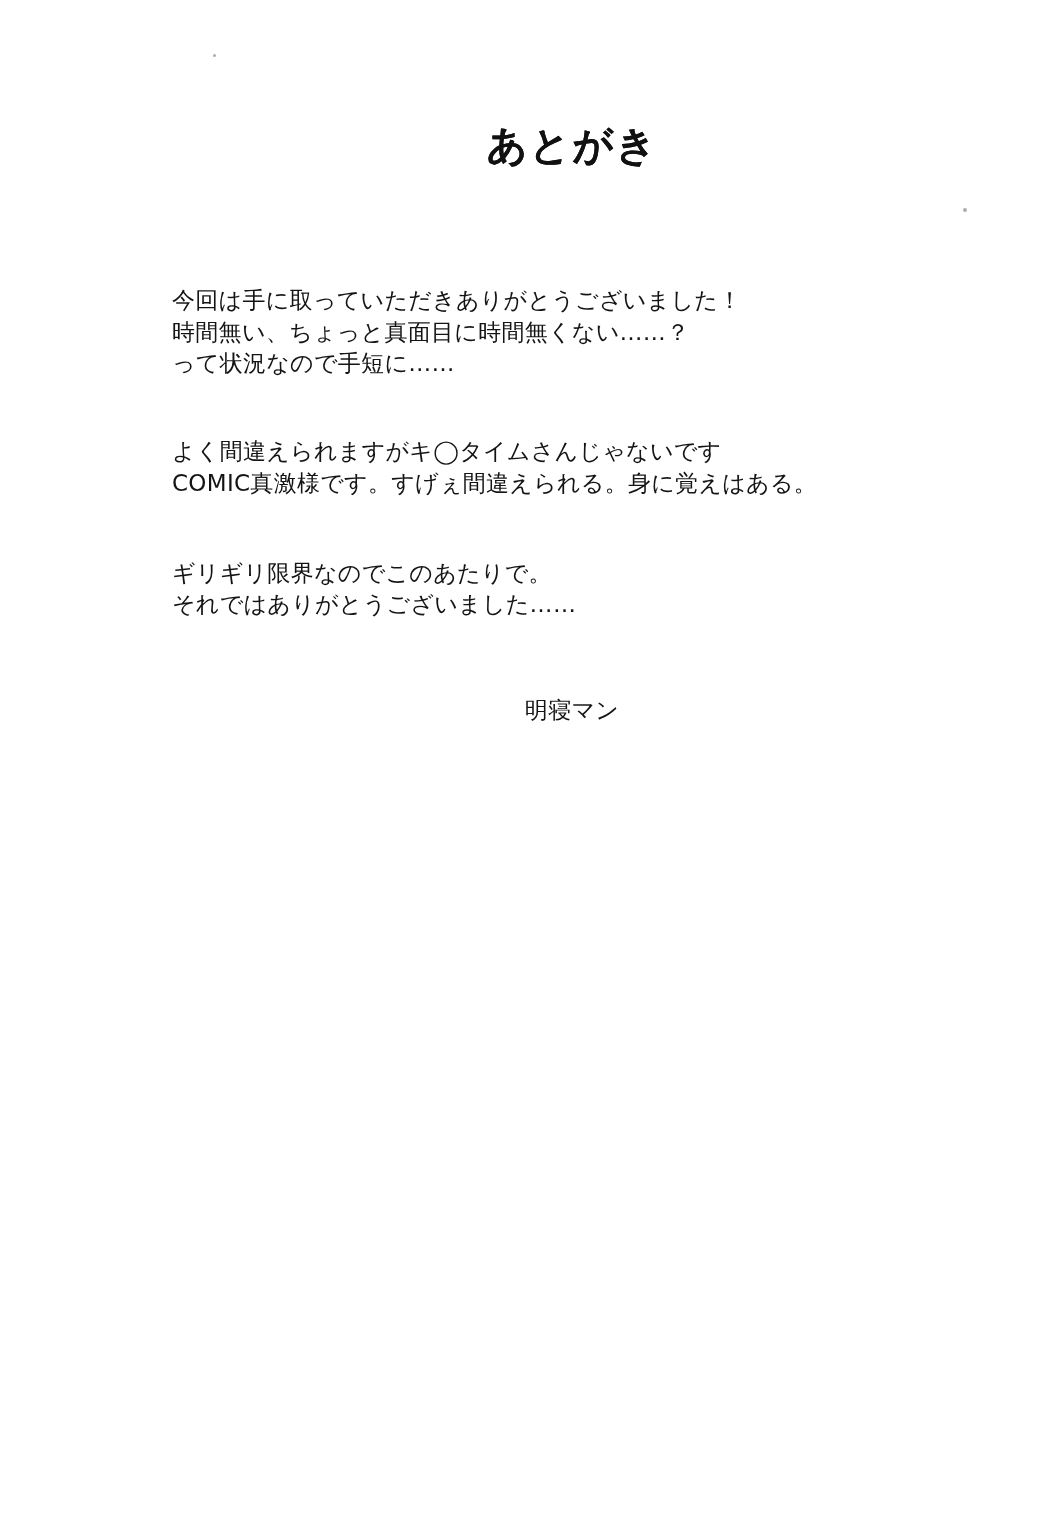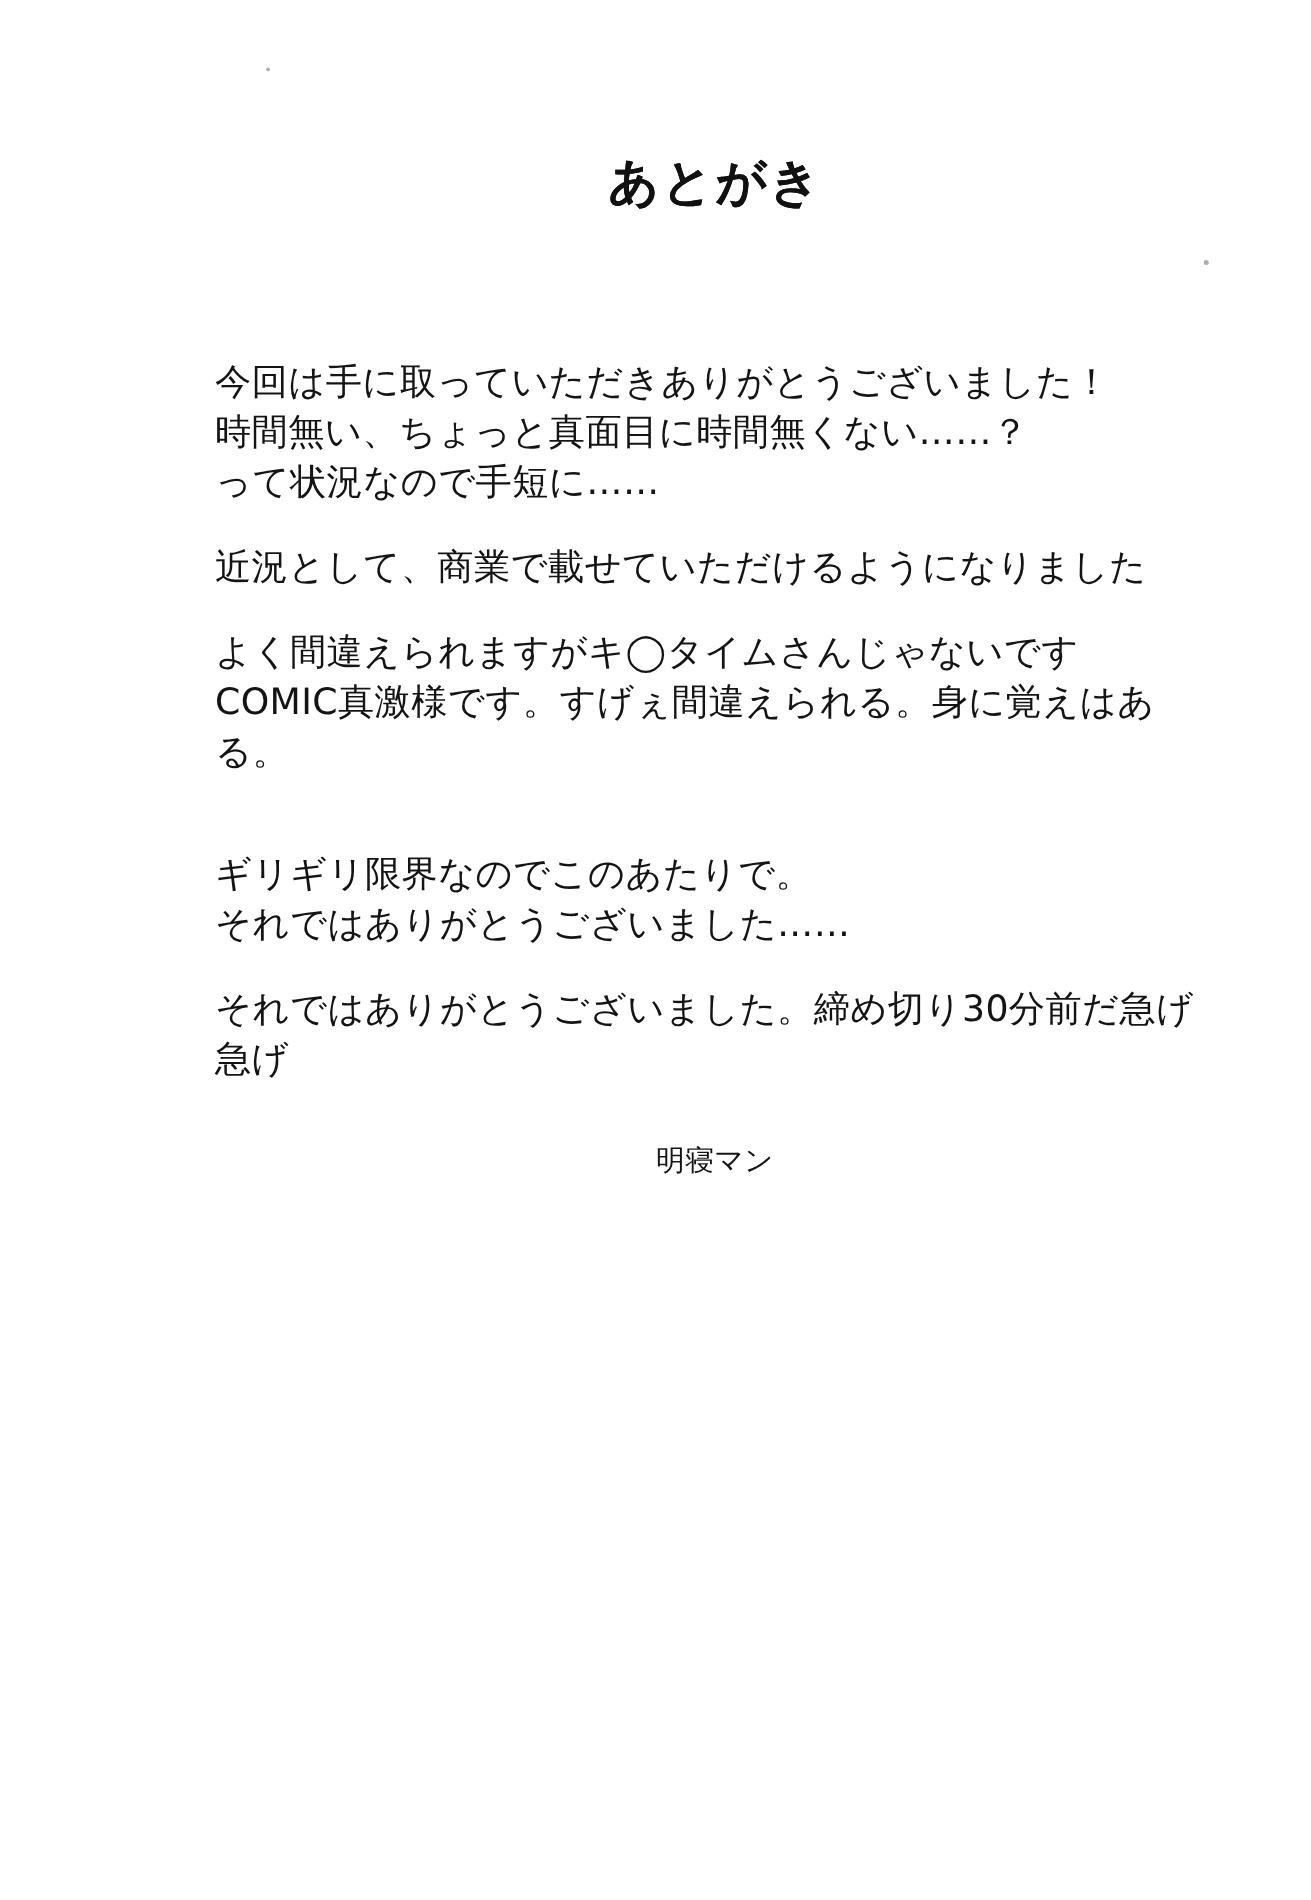--- a/index.html
+++ b/index.html
@@ -32,21 +32,21 @@
     padding-left: 48px;
   }
   .body-block {
     position: absolute;
     left: 172px;
     top: 285px;
     width: 800px;
   }
   .para {
     font-family: "DejaVu Sans", sans-serif;
-    font-size: 29px;
+    font-size: 23px;
     line-height: 1.38;
     color: #141414;
     margin: 0 0 0 0;
     white-space: pre-wrap;
     letter-spacing: 0.3px;
   }
   .gap-m { height: 28px; }
   .gap-l { height: 46px; }
   .gap-xl { height: 58px; }
   .signature {
@@ -78,35 +78,33 @@
   <div class="afterword-title">あとがき</div>
 
   <div class="body-block">
 
     <p class="para">今回は手に取っていただきありがとうございました！
 時間無い、ちょっと真面目に時間無くない……？
 って状況なので手短に……</p>
 
     <div class="gap-m"></div>
 
-    <p class="para">近況として、商業で載せていただけるようになりました</p>
 
     <div class="gap-m"></div>
 
     <p class="para">よく間違えられますがキ◯タイムさんじゃないです
 COMIC真激様です。すげぇ間違えられる。身に覚えはある。</p>
 
     <div class="gap-xl"></div>
 
     <p class="para">ギリギリ限界なのでこのあたりで。
 それではありがとうございました……</p>
 
     <div class="gap-m"></div>
 
-    <p class="para">それではありがとうございました。締め切り30分前だ急げ急げ</p>
 
     <div class="gap-l"></div>
 
     <div class="signature">明寝マン</div>
 
   </div>
 
 </div>
 
 </body></html>

